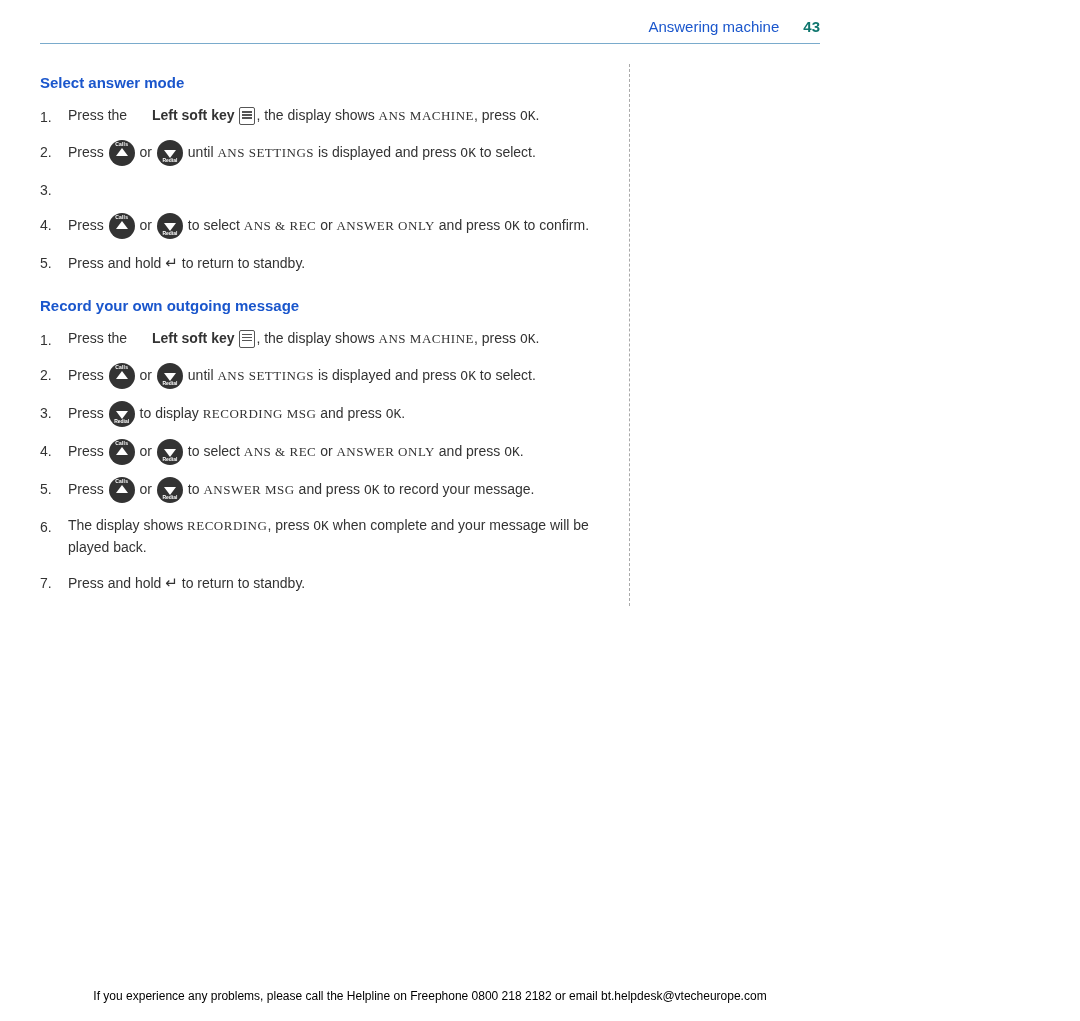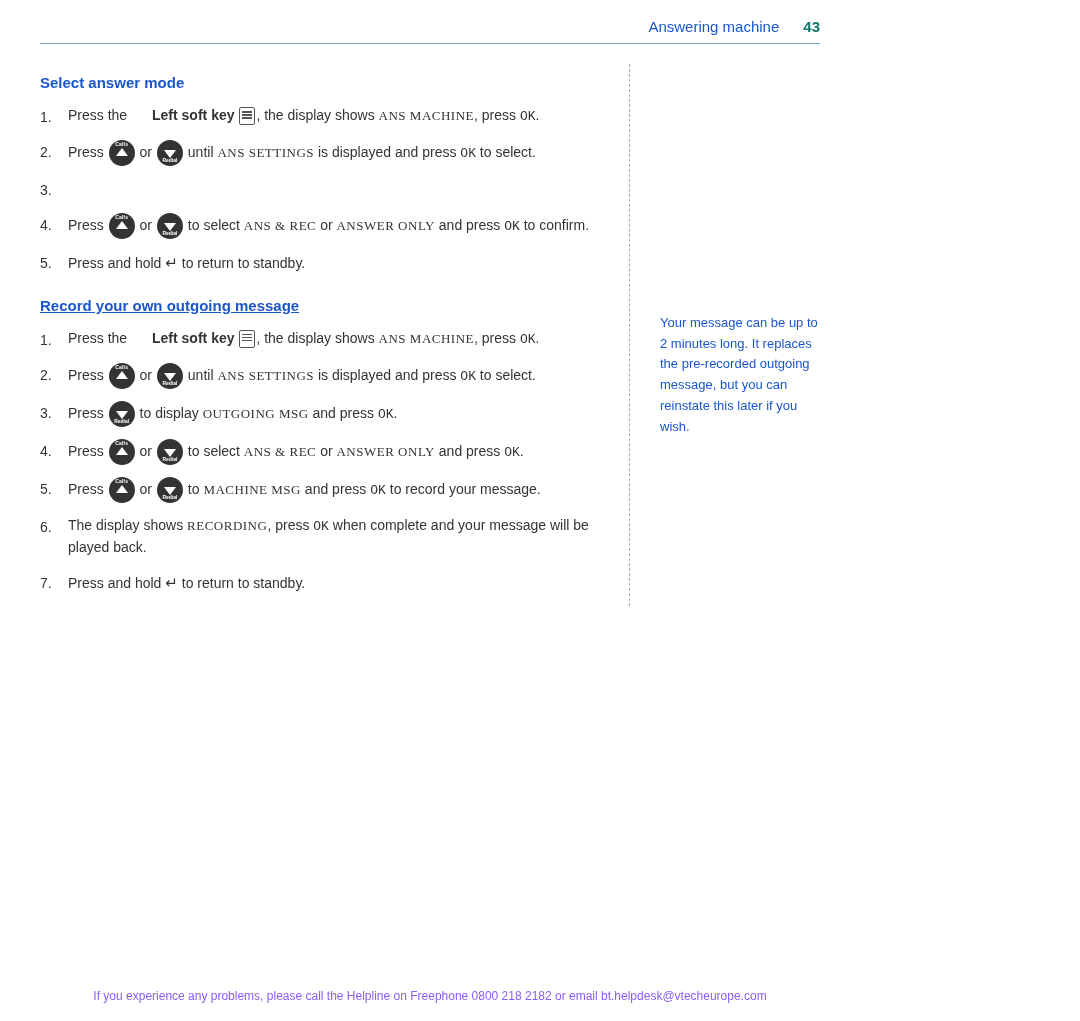--- a/index.html
+++ b/index.html
@@ -220,21 +220,21 @@
     }
 
     
     .footer {
       position: absolute;
       bottom: 18px;
       left: 0;
       right: 0;
       text-align: center;
       font-size: 12px;
-      color: #8b5cf6;
+      color: #000000;
       padding: 0 40px;
     }
 
   </style>
 </head>
 <body>
 
 <div class="page-container">
 
   <div class="header">
@@ -299,21 +299,21 @@
         </li>
 
         <li>
           <span class="step-number">5.</span>
           <span class="step-text">
             Press and hold <span class="return-arrow">↵</span> to return to standby.
           </span>
         </li>
       </ol>
 
-      <div class="section-heading" style="margin-top: 22px; text-decoration: underline;">Record your own outgoing message</div>
+      <div class="section-heading" style="margin-top: 22px;">Record your own outgoing message</div>
 
       <ol class="steps-list">
 
         <li>
           <span class="step-number">1.</span>
           <span class="step-text">
             Press the <span class="key-name">Left soft key</span>
             <span class="soft-key-icon"></span>,
             the display shows <span class="display-text">ANS MACHINE</span>,
             press <span class="ok-text">OK</span>.
@@ -336,21 +336,21 @@
           </span>
         </li>
 
         <li>
           <span class="step-number">3.</span>
           <span class="step-text">
             Press
             <span class="down-btn">
               <span class="down-btn-label">Redial</span>
             </span>
-            to display <span class="display-text">OUTGOING MSG</span> and press <span class="ok-text">OK</span>.
+            to display <span class="display-text">RECORDING MSG</span> and press <span class="ok-text">OK</span>.
           </span>
         </li>
 
         <li>
           <span class="step-number">4.</span>
           <span class="step-text">
             Press
             <span class="up-btn">
               <span class="up-btn-label">Calls</span>
             </span>
@@ -367,42 +367,39 @@
           <span class="step-number">5.</span>
           <span class="step-text">
             Press
             <span class="up-btn">
               <span class="up-btn-label">Calls</span>
             </span>
             or
             <span class="down-btn">
               <span class="down-btn-label">Redial</span>
             </span>
-            to <span class="display-text">MACHINE MSG</span> and press <span class="ok-text">OK</span> to record your message.
+            to <span class="display-text">ANSWER MSG</span> and press <span class="ok-text">OK</span> to record your message.
           </span>
         </li>
 
         <li>
           <span class="step-number">6.</span>
           <span class="step-text">
             The display shows <span class="display-text">RECORDING</span>, press <span class="ok-text">OK</span> when complete and your message will be played back.
           </span>
         </li>
 
         <li>
           <span class="step-number">7.</span>
           <span class="step-text">
             Press and hold <span class="return-arrow">↵</span> to return to standby.
           </span>
         </li>
       </ol>
 
     </div>
 
-    <div class="right-column">
-      <div class="sidebar-note">Your message can be up to 2 minutes long. It replaces the pre-recorded outgoing message, but you can reinstate this later if you wish.</div>
-    </div>
 
   </div>
 
   <div class="footer">If you experience any problems, please call the Helpline on Freephone 0800 218 2182 or email bt.helpdesk@vtecheurope.com</div>
 
 </div>
 
 </body></html>

